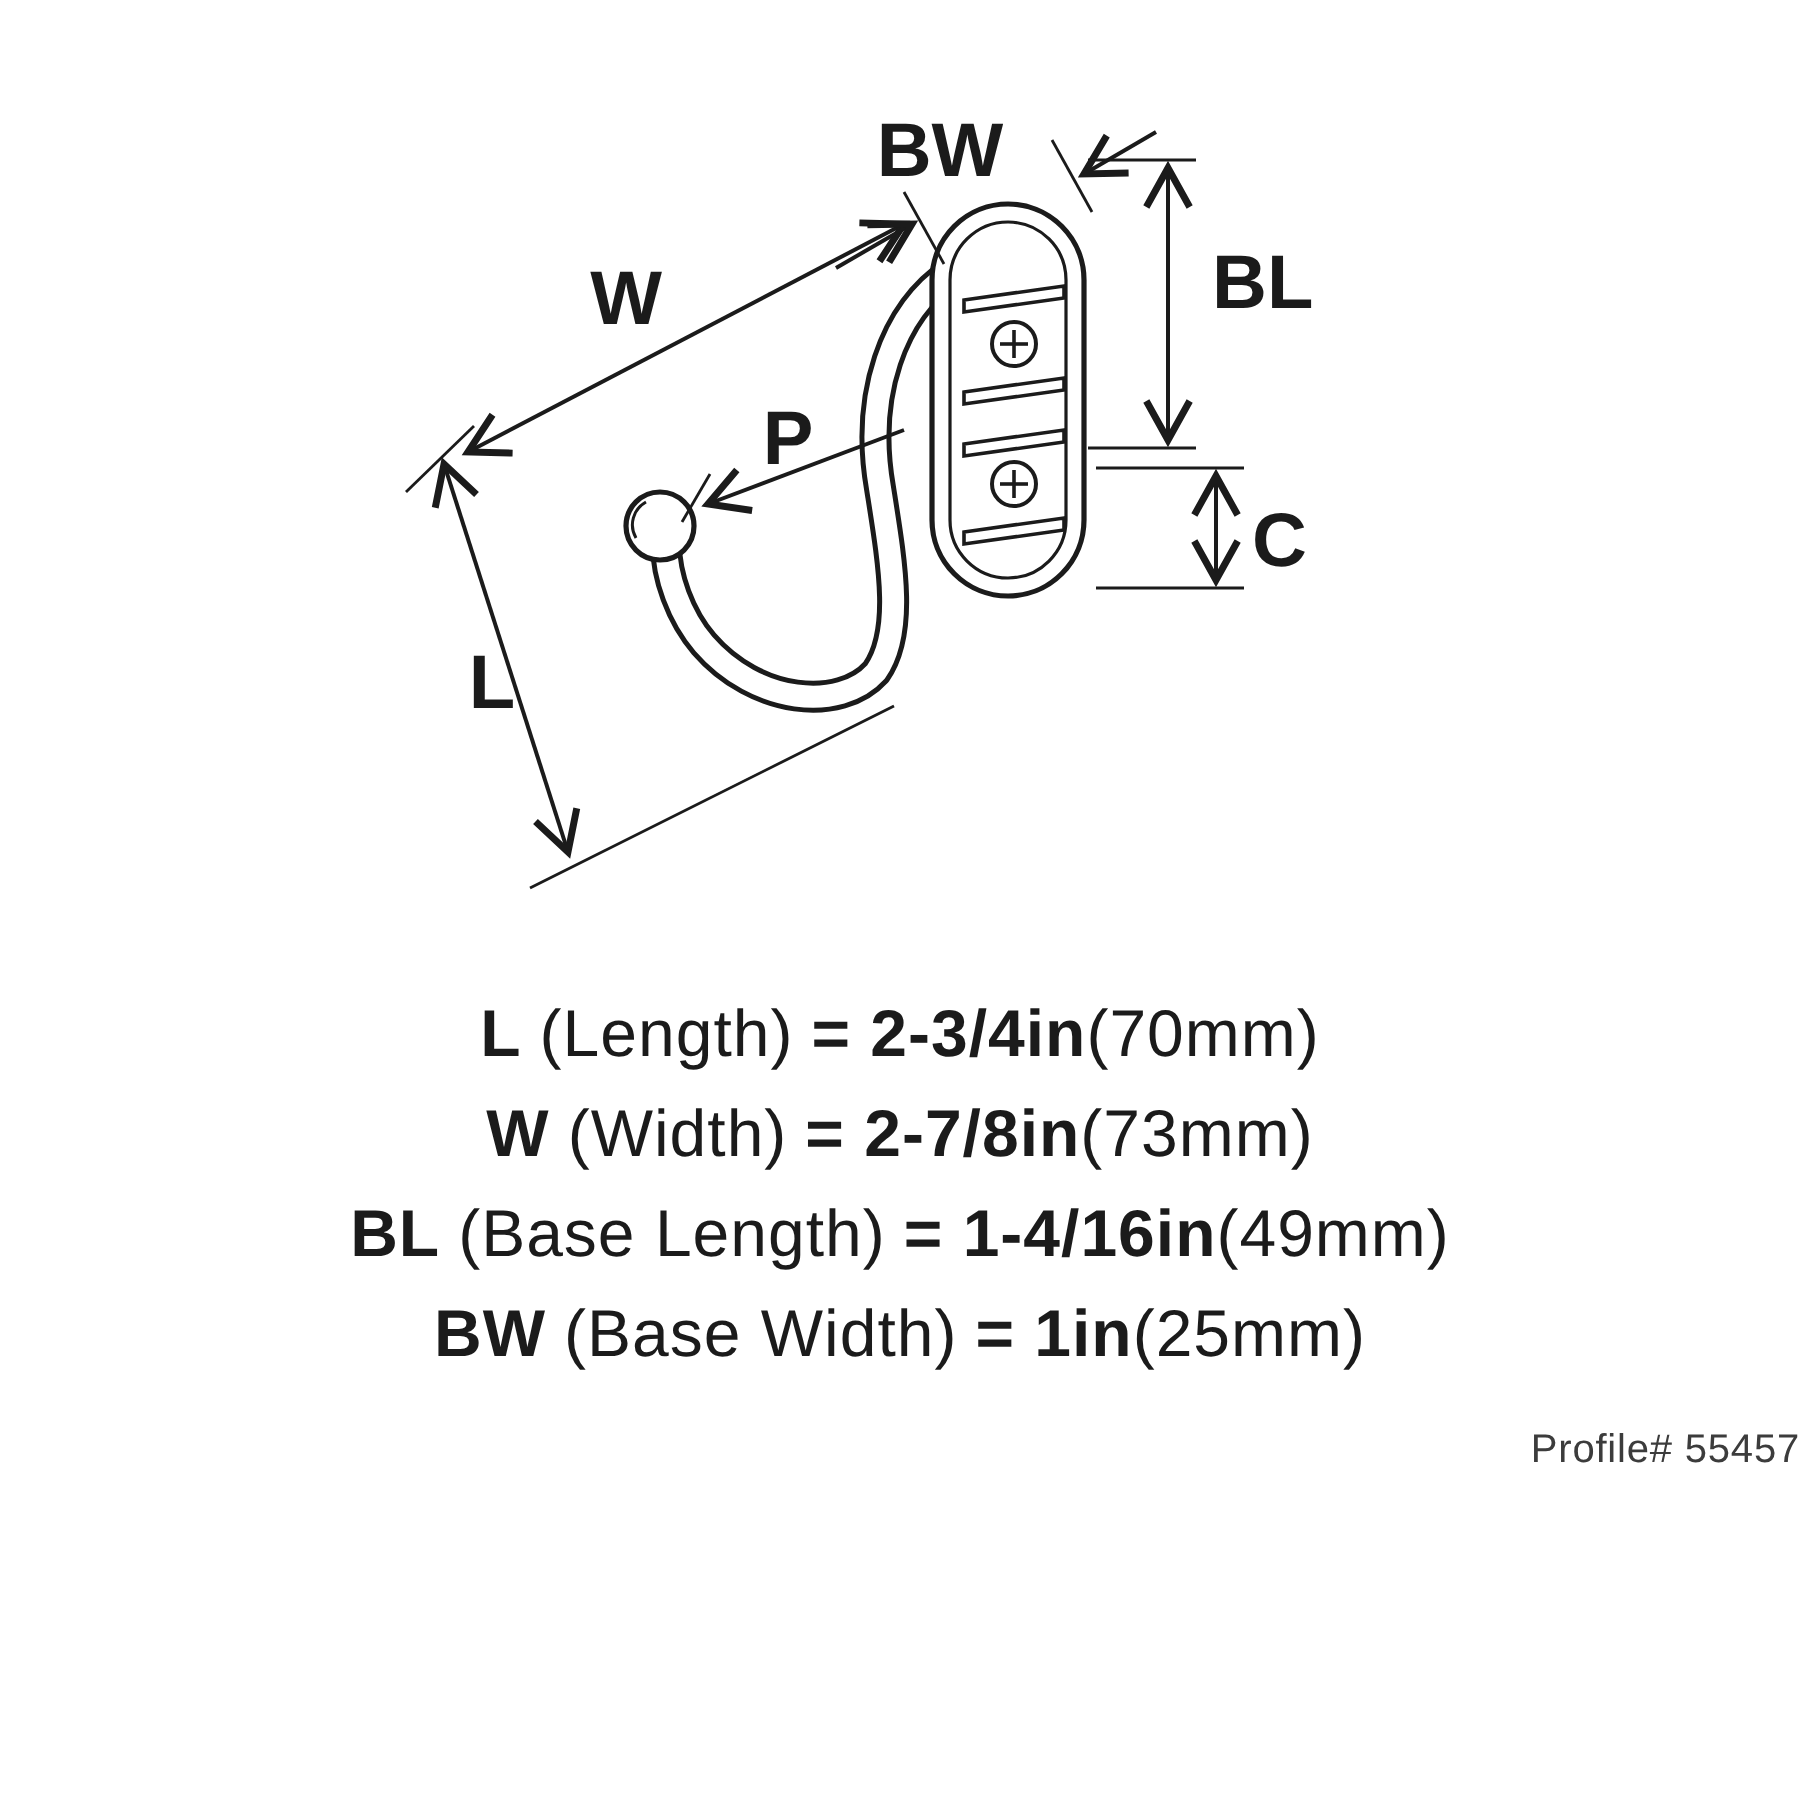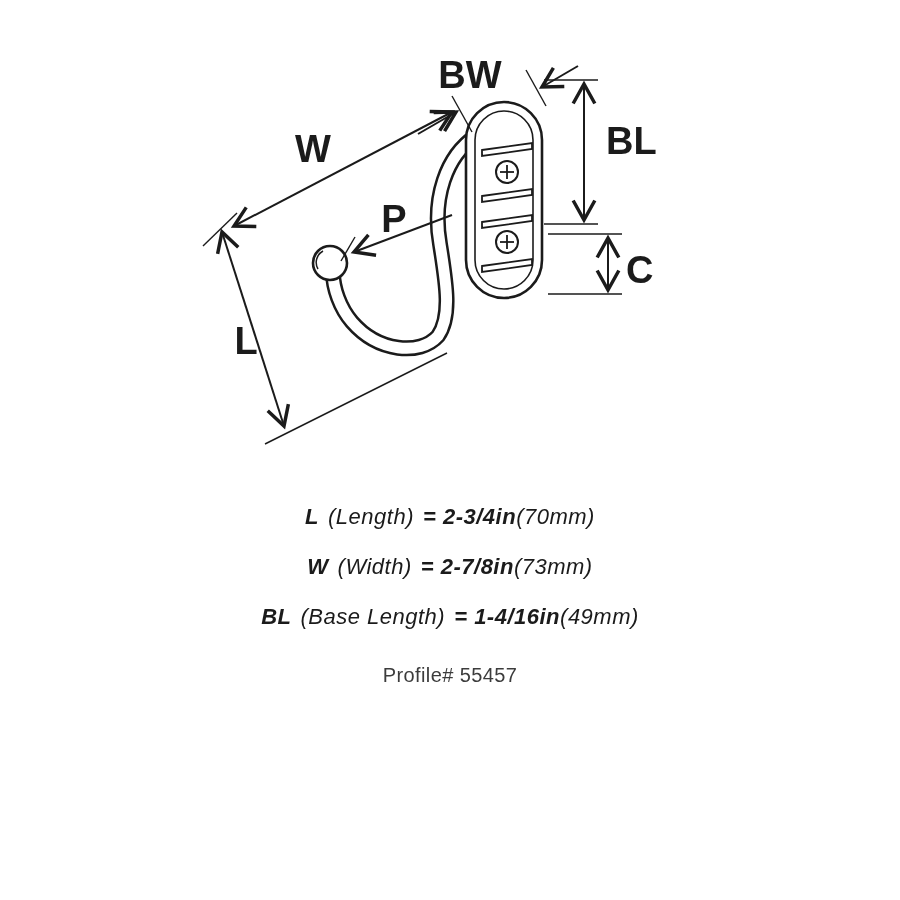--- a/index.html
+++ b/index.html
@@ -30,45 +30,45 @@
     fill: #1b1b1b;
   }
   .specs {
     position: absolute;
     top: 492px;
     left: 0;
     width: 900px;
     text-align: center;
   }
   .spec-row {
-    font-size: 22px;
+    font-size: 33px;
     line-height: 50px;
     letter-spacing: 0.5px;
     white-space: nowrap;
-    font-style: italic;
   }
   .spec-abbr {
     font-weight: 700;
     margin-right: 9px;
   }
   .spec-name {
     font-weight: 400;
     margin-right: 9px;
   }
   .spec-value {
     font-weight: 700;
   }
   .spec-metric {
     font-weight: 400;
   }
   .profile-line {
     margin-top: 22px;
     font-size: 20px;
     letter-spacing: 0.4px;
     color: #3c3c3c;
+    text-align: right;
   }
 </style>
 </head>
 <body>
 
 <div class="page">
 
   <div class="diagram-wrap">
     <svg width="900" height="470" viewBox="0 0 900 470" xmlns="http://www.w3.org/2000/svg">
       <defs>
@@ -156,17 +156,20 @@
     <div class="spec-row">
       <span class="spec-abbr">W</span><span class="spec-name">(Width)</span><span class="spec-value">= 2-7/8in</span><span class="spec-metric">(73mm)</span>
     </div>
 
 
 
     <div class="spec-row">
       <span class="spec-abbr">BL</span><span class="spec-name">(Base Length)</span><span class="spec-value">= 1-4/16in</span><span class="spec-metric">(49mm)</span>
     </div>
 
+    <div class="spec-row">
+      <span class="spec-abbr">BW</span><span class="spec-name">(Base Width)</span><span class="spec-value">= 1in</span><span class="spec-metric">(25mm)</span>
+    </div>
 
     <div class="profile-line">Profile# 55457</div>
   </div>
 
 </div>
 
 </body></html>

